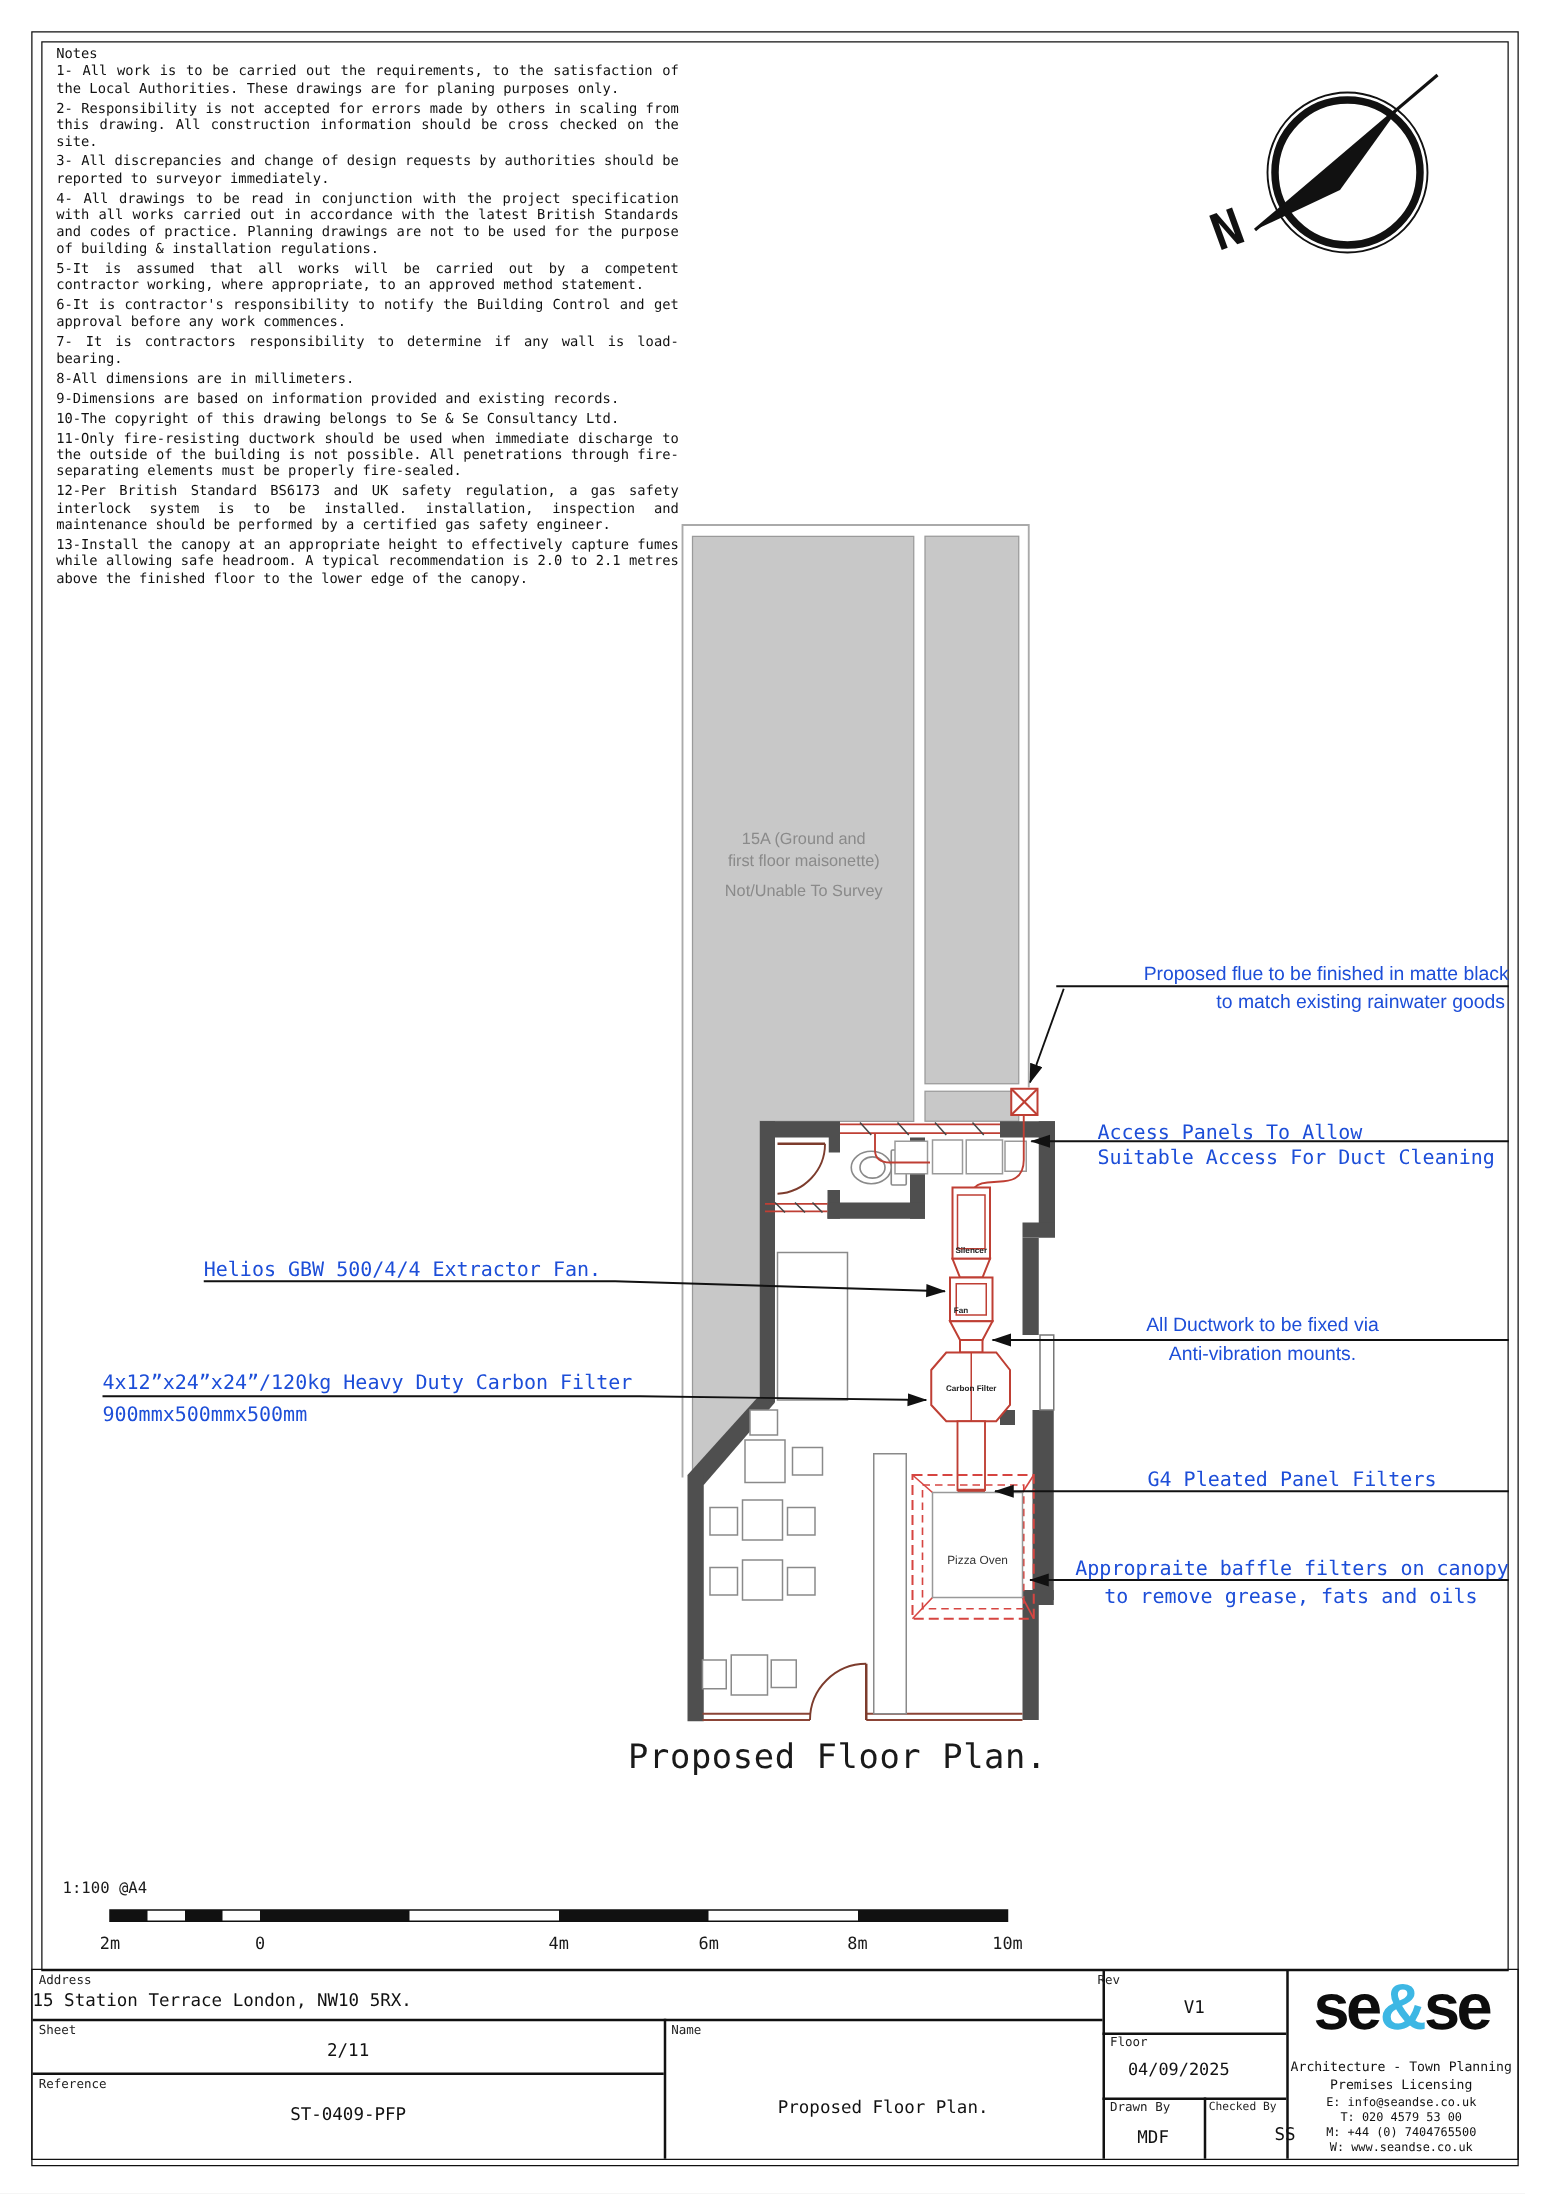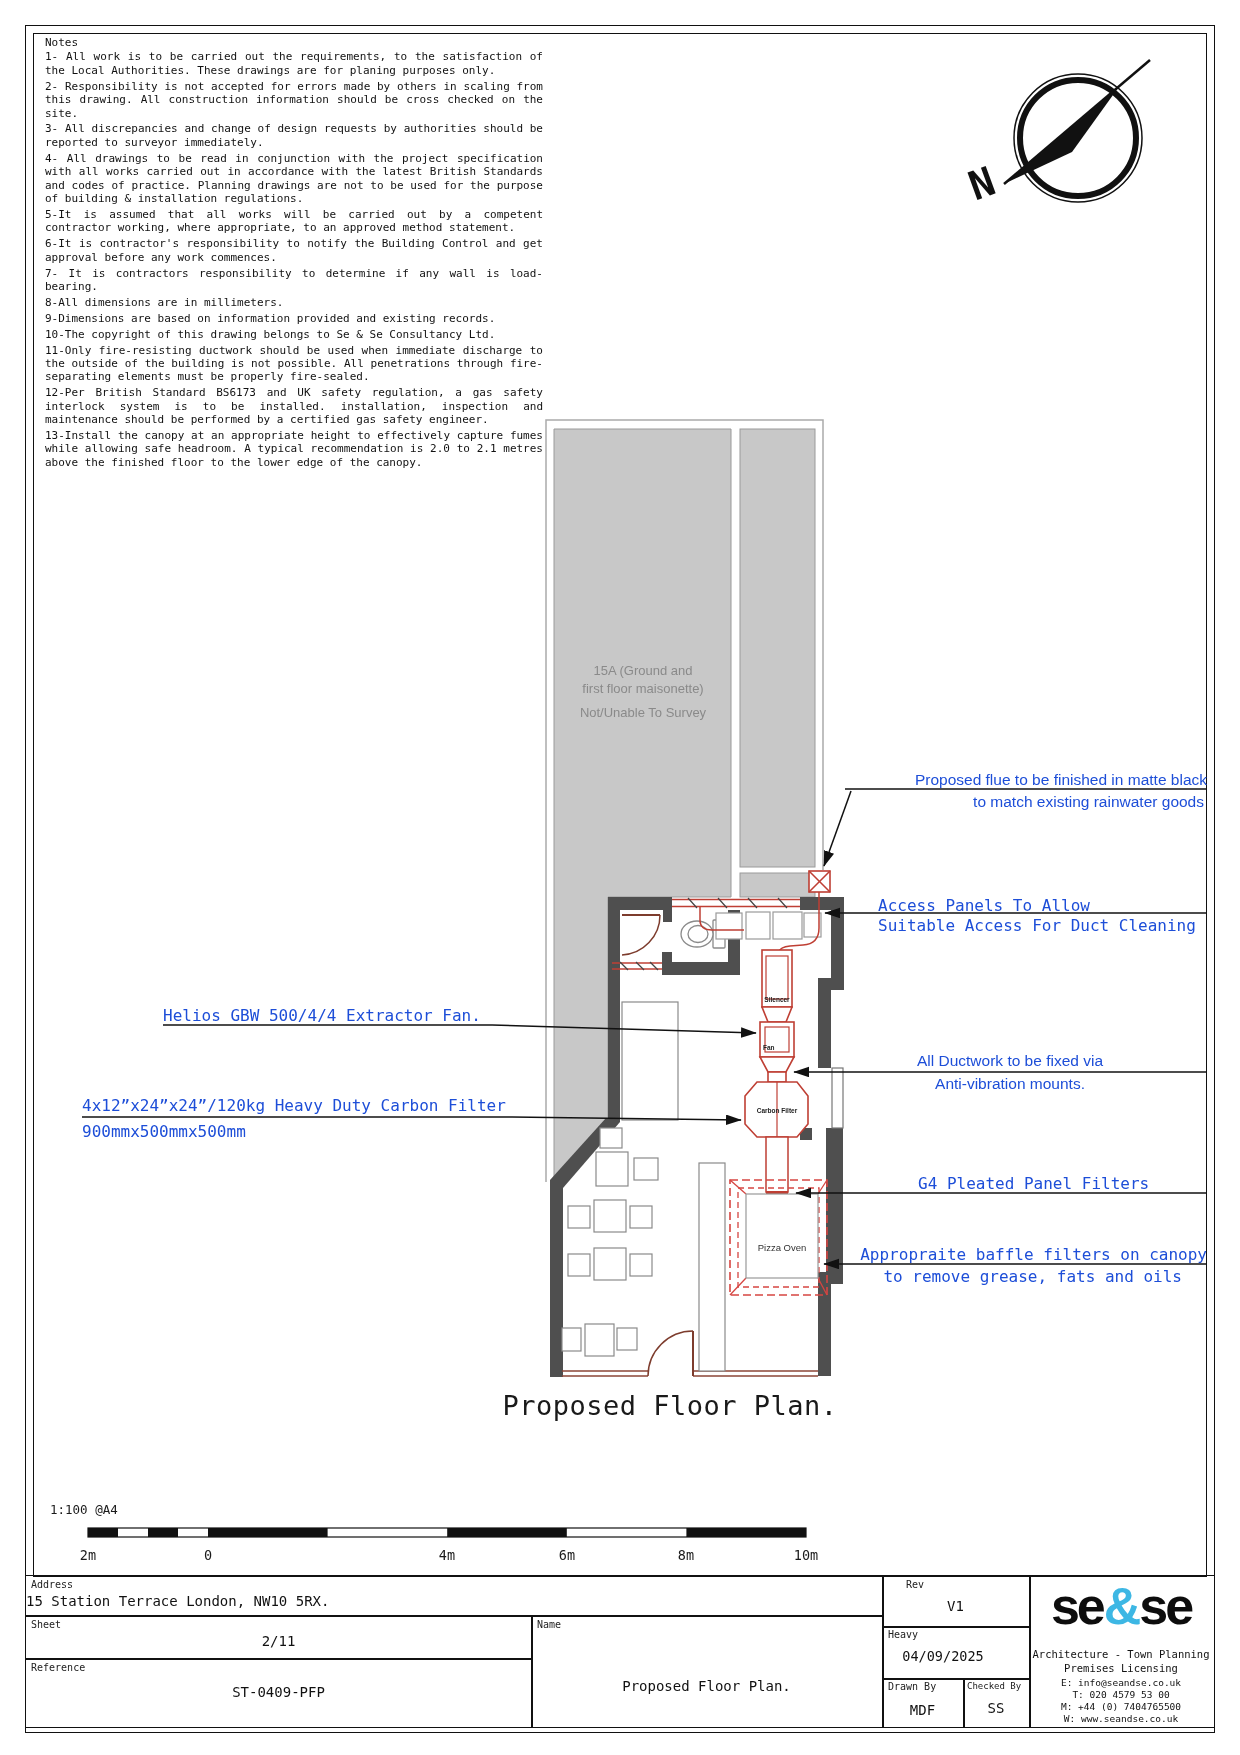--- a/index.html
+++ b/index.html
@@ -296,31 +296,31 @@
 
     <div class="tb-label" style="left:5px;top:43px;">Sheet</div>
     <div class="tb-val" style="left:0;top:57px;width:505px;text-align:center;">2/11</div>
 
     <div class="tb-label" style="left:5px;top:86px;">Reference</div>
     <div class="tb-val" style="left:0;top:108px;width:505px;text-align:center;">ST-0409-PFP</div>
 
     <div class="tb-label" style="left:511px;top:43px;">Name</div>
     <div class="tb-val" style="left:505px;top:102px;width:351px;text-align:center;">Proposed Floor Plan.</div>
 
-    <div class="tb-label" style="left:880px;top:3px;">Rev</div>
+    <div class="tb-label" style="left:852px;top:3px;">Rev</div>
     <div class="tb-val" style="left:856px;top:22px;width:147px;text-align:center;">V1</div>
 
-    <div class="tb-label" style="left:862px;top:53px;">Heavy</div>
+    <div class="tb-label" style="left:862px;top:53px;">Floor</div>
     <div class="tb-val" style="left:856px;top:72px;width:122px;text-align:center;font-size:13.5px;">04/09/2025</div>
 
     <div class="tb-label" style="left:862px;top:105px;">Drawn By</div>
     <div class="tb-val" style="left:856px;top:126px;width:81px;text-align:center;">MDF</div>
 
     <div class="tb-label" style="left:941px;top:105px;font-size:9px;">Checked By</div>
-    <div class="tb-val" style="left:937px;top:124px;width:66px;text-align:center;">SS</div>
+    <div class="tb-val" style="left:937px;top:124px;width:66px;text-align:center;padding-left:32px;">SS</div>
 
     <div id="logo"><span>se</span><span class="amp">&amp;</span><span>se</span></div>
     <div class="logo-tag" style="top:72px;">Architecture - Town Planning</div>
     <div class="logo-tag" style="top:86px;">Premises Licensing</div>
     <div class="logo-contact" style="top:101px;">E: info@seandse.co.uk</div>
     <div class="logo-contact" style="top:113px;">T: 020 4579 53 00</div>
     <div class="logo-contact" style="top:125px;">M: +44 (0) 7404765500</div>
     <div class="logo-contact" style="top:137px;">W: www.seandse.co.uk</div>
   </div>
 </div>

